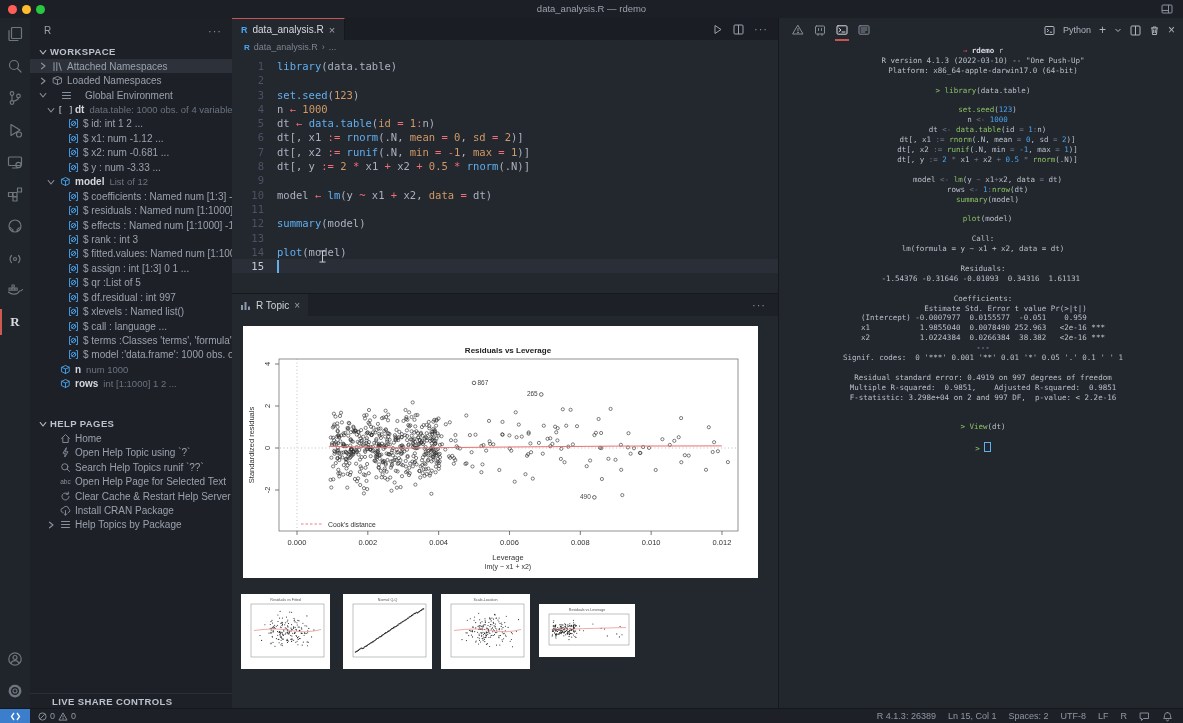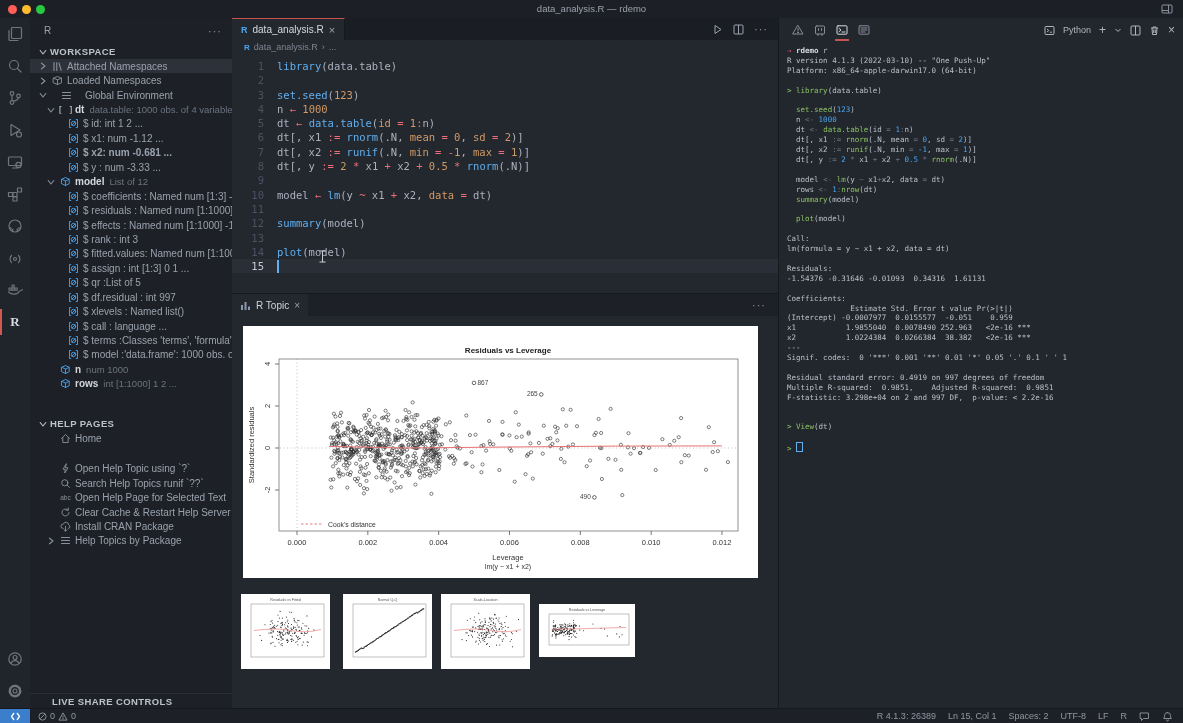--- a/index.html
+++ b/index.html
@@ -47,21 +47,21 @@
   .c-d{color:#abb2bf}.c-fn{color:#61afef}.c-op{color:#ef6e77}.c-num{color:#d19a66}.c-param{color:#d19a66}
   .caret{position:absolute;width:1.5px;background:#61afef;}
   
   .plotpanel{position:absolute;top:275px;left:0;right:0;bottom:0;background:#23272e;border-top:1px solid #15181d;}
   .plot-header{height:22px;background:#1d2127;display:flex;align-items:center;}
   .plot-tab{display:flex;align-items:center;gap:5px;height:100%;padding:0 8px;background:#23272e;font-size:10px;color:#d0d4da;}
   .plot-header .dots{margin-left:auto;padding-right:12px;}
   .plot-canvas{position:absolute;top:32px;left:11px;width:515px;height:252px;background:#ffffff;}
   .thumb{position:absolute;background:#ffffff;}
   
-  .terminalpanel{position:absolute;left:778px;top:18px;right:0;bottom:14px;background:#22262d;border-left:1px solid #15181d;}
+  .terminalpanel{position:absolute;left:778px;top:18px;right:0;bottom:14px;background:#22262d;border-left:1px solid #15181d;text-align:center;}
   .term-header{position:absolute;top:0;left:0;right:0;height:24px;display:flex;align-items:center;padding:0 8px;color:#868d99;}
   .th-ico{position:relative;height:24px;display:flex;align-items:center;padding:0 5px;}
   .th-ico.active{color:#d7dae0;}
   .th-ico.active:after{content:"";position:absolute;left:4px;right:4px;bottom:1px;height:2px;background:#c75450;}
   .th-right{margin-left:auto;display:flex;align-items:center;gap:8px;font-size:9px;color:#aeb4bf;}
   .term-body{position:absolute;top:24px;left:8px;right:4px;bottom:0;font-family:"DejaVu Sans Mono",monospace;font-size:7.5px;line-height:9.9px;padding-top:4px;}
   .tl{white-space:pre;}
   .t-d{color:#b9c0ca}.t-g{color:#8cc265}.t-b{color:#4aa5f0}.t-dim{color:#697180}.t-red{color:#e05561}
   .t-bold{font-weight:bold;color:#d7dae0}
   .t-cur{display:inline-block;width:4.5px;height:8px;border:1px solid #61afef;vertical-align:-1px;}
@@ -264,21 +264,21 @@
             <span class="blue">
               <svg width="11" height="11" viewBox="0 0 11 11" fill="none" stroke="currentColor" stroke-width="0.9" stroke-linecap="round" stroke-linejoin="round">
                 <path d="M2.8 1.5H1.5v8h1.3M8.2 1.5h1.3v8H8.2"></path>
                 <circle cx="5.5" cy="5.5" r="2.2"></circle>
                 <line x1="3.9" y1="7.1" x2="7.1" y2="3.9"></line>
               </svg>
             </span>
           </div>
           <div class="lbl">$ x1: num -1.12 ...</div>
         </div>
-        <div class="row" style="padding-left: 22px; font-weight: bold;">
+        <div class="row" style="padding-left: 22px;">
           <div class="chev"></div>
           <div class="ticon" style="color: rgb(138, 145, 158);">
             <span class="blue">
               <svg width="11" height="11" viewBox="0 0 11 11" fill="none" stroke="currentColor" stroke-width="0.9" stroke-linecap="round" stroke-linejoin="round">
                 <path d="M2.8 1.5H1.5v8h1.3M8.2 1.5h1.3v8H8.2"></path>
                 <circle cx="5.5" cy="5.5" r="2.2"></circle>
                 <line x1="3.9" y1="7.1" x2="7.1" y2="3.9"></line>
               </svg>
             </span>
           </div>
@@ -508,21 +508,21 @@
     <div id="help-tree">
         <div class="row" style="padding-left: 14px;">
           <div class="chev"></div>
           <div class="ticon" style="color: rgb(138, 145, 158);">
             <svg width="11" height="11" viewBox="0 0 11 11" fill="none" stroke="currentColor" stroke-width="0.9" stroke-linecap="round" stroke-linejoin="round">
               <path d="M1.5 5.5L5.5 1.5 9.5 5.5M2.8 4.8v4.7h5.4V4.8"></path>
             </svg>
           </div>
           <div class="lbl">Home</div>
         </div>
-        <div class="row" style="padding-left: 14px; margin-top: 16px;">
+        <div class="row" style="padding-left: 14px;">
           <div class="chev"></div>
           <div class="ticon" style="color: rgb(138, 145, 158);">
             <svg width="11" height="11" viewBox="0 0 11 11" fill="none" stroke="currentColor" stroke-width="0.9" stroke-linecap="round" stroke-linejoin="round">
               <path d="M6.2 1L3 6.2h2.2L4.8 10l3.2-5.2H5.8z"></path>
             </svg>
           </div>
           <div class="lbl">Open Help Topic using `?`</div>
         </div>
         <div class="row" style="padding-left: 14px;">
           <div class="chev"></div>

